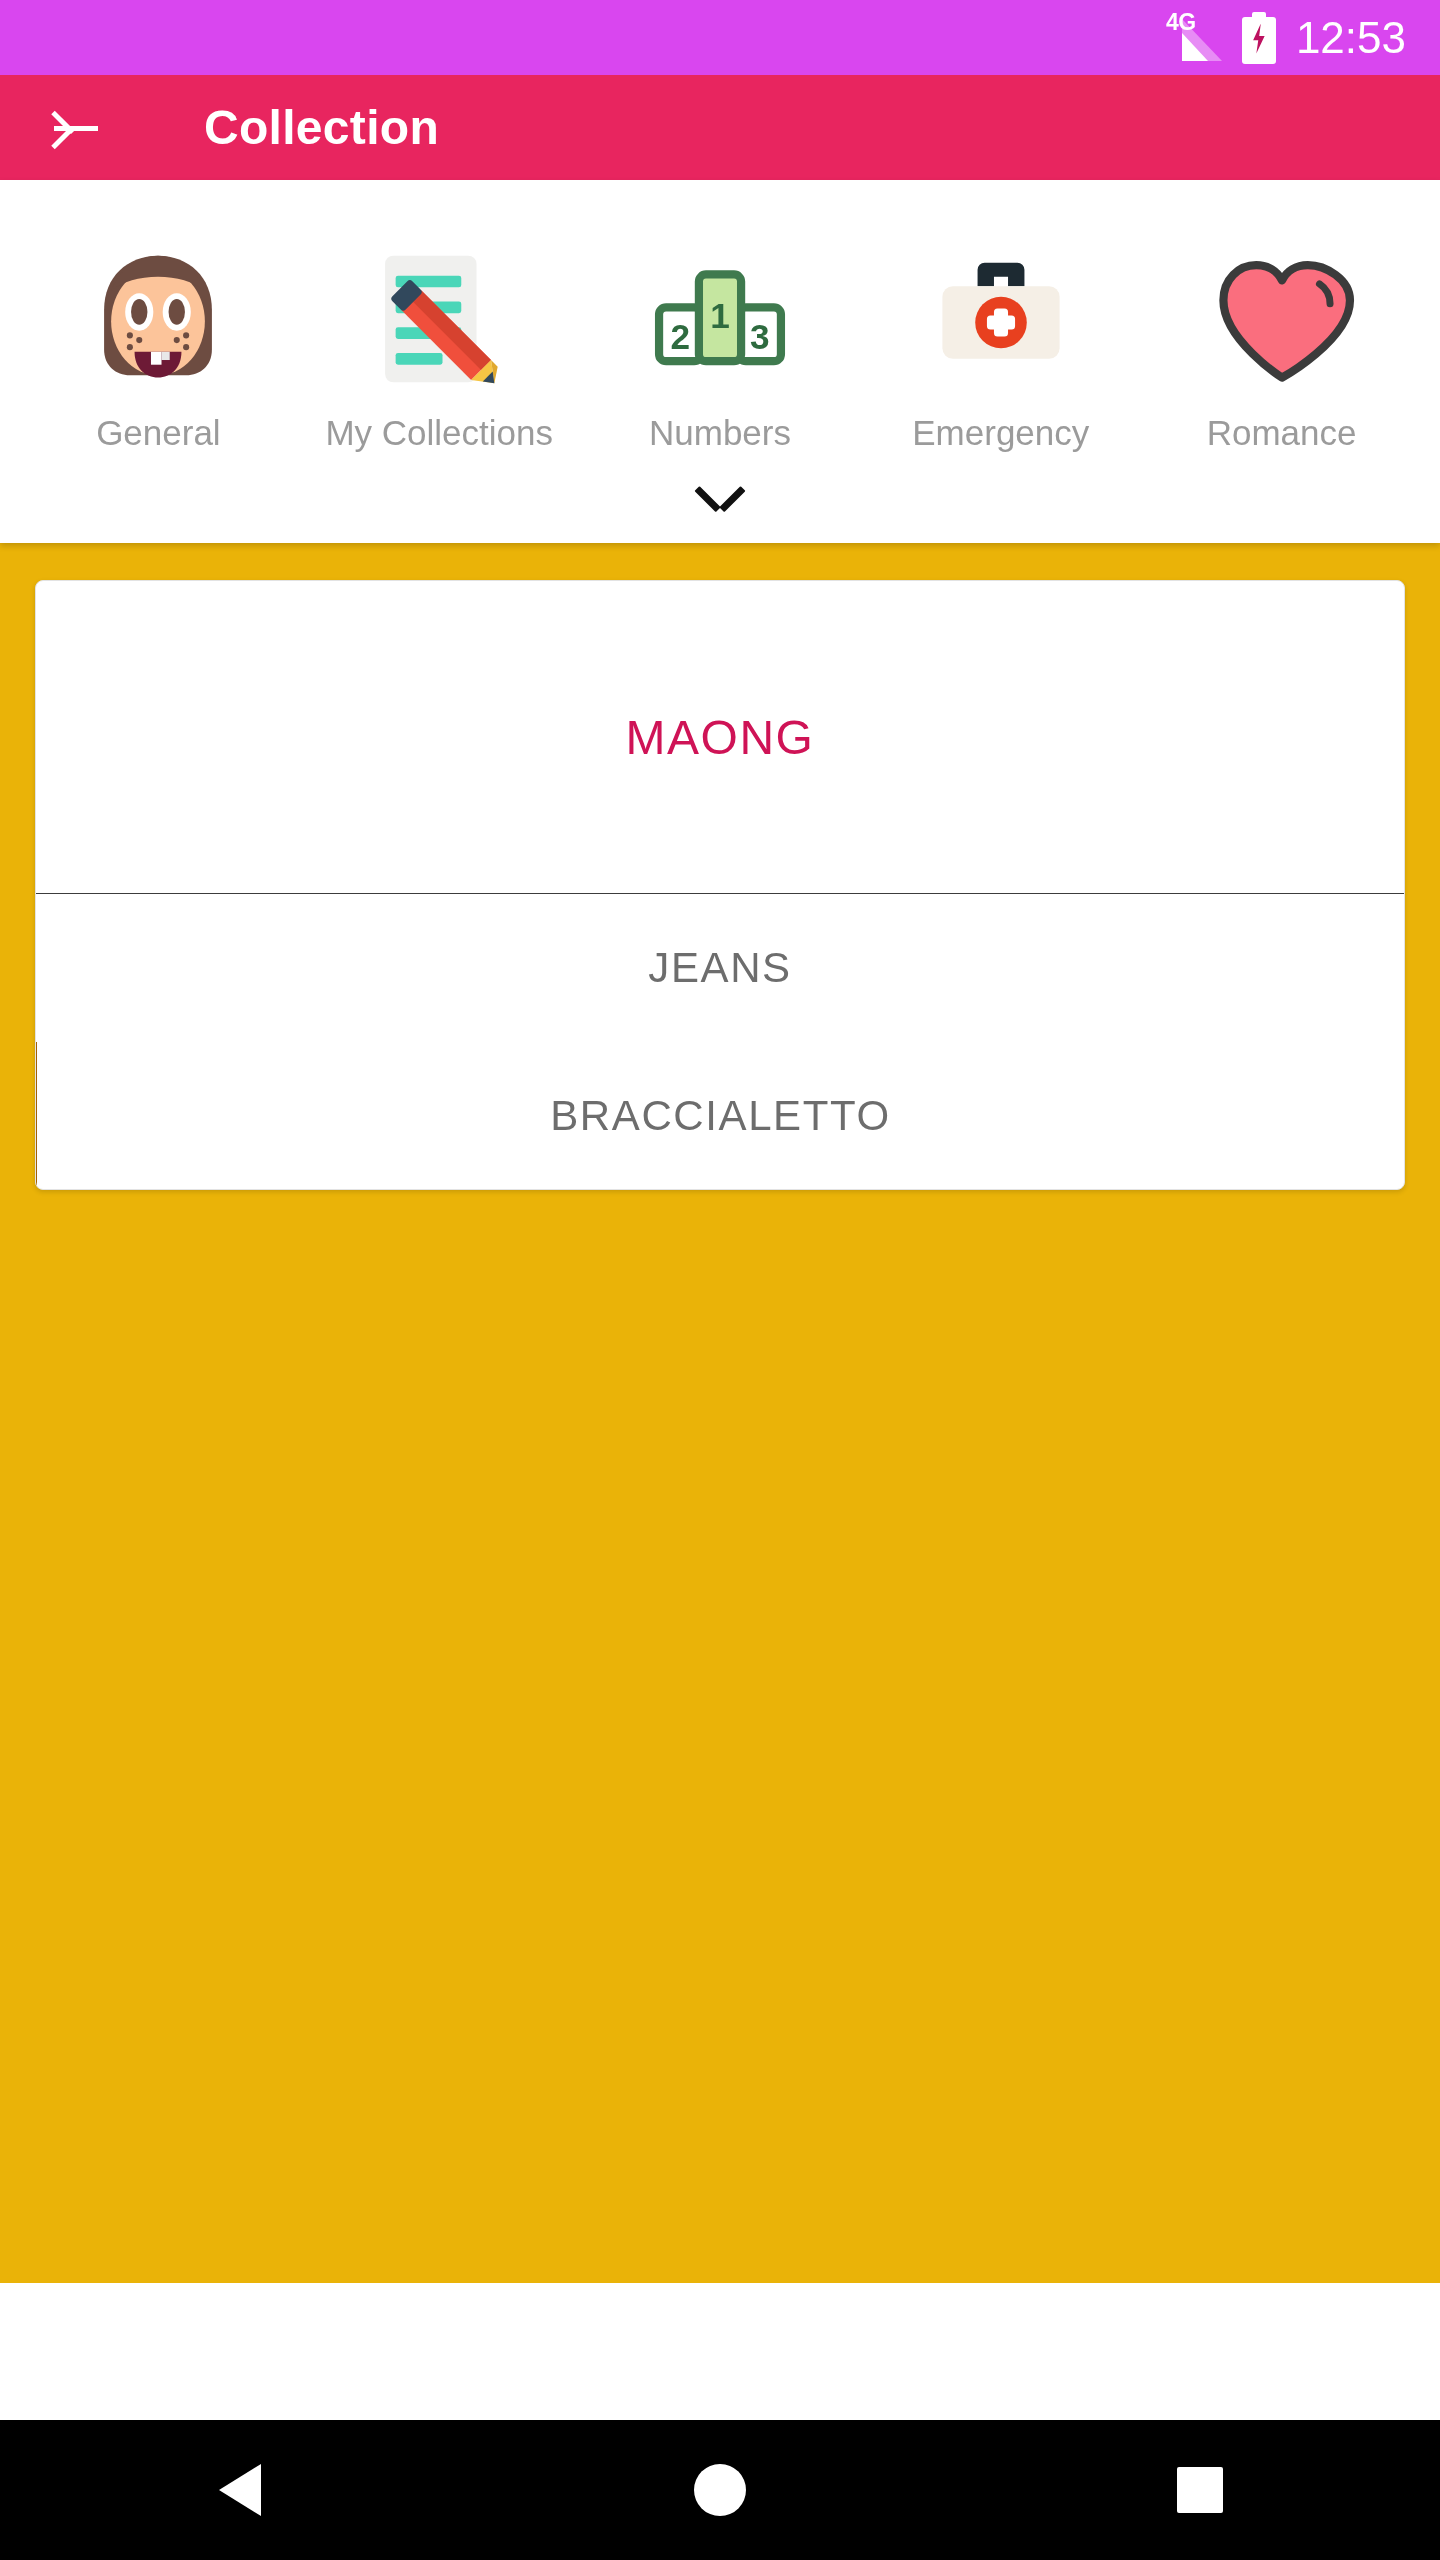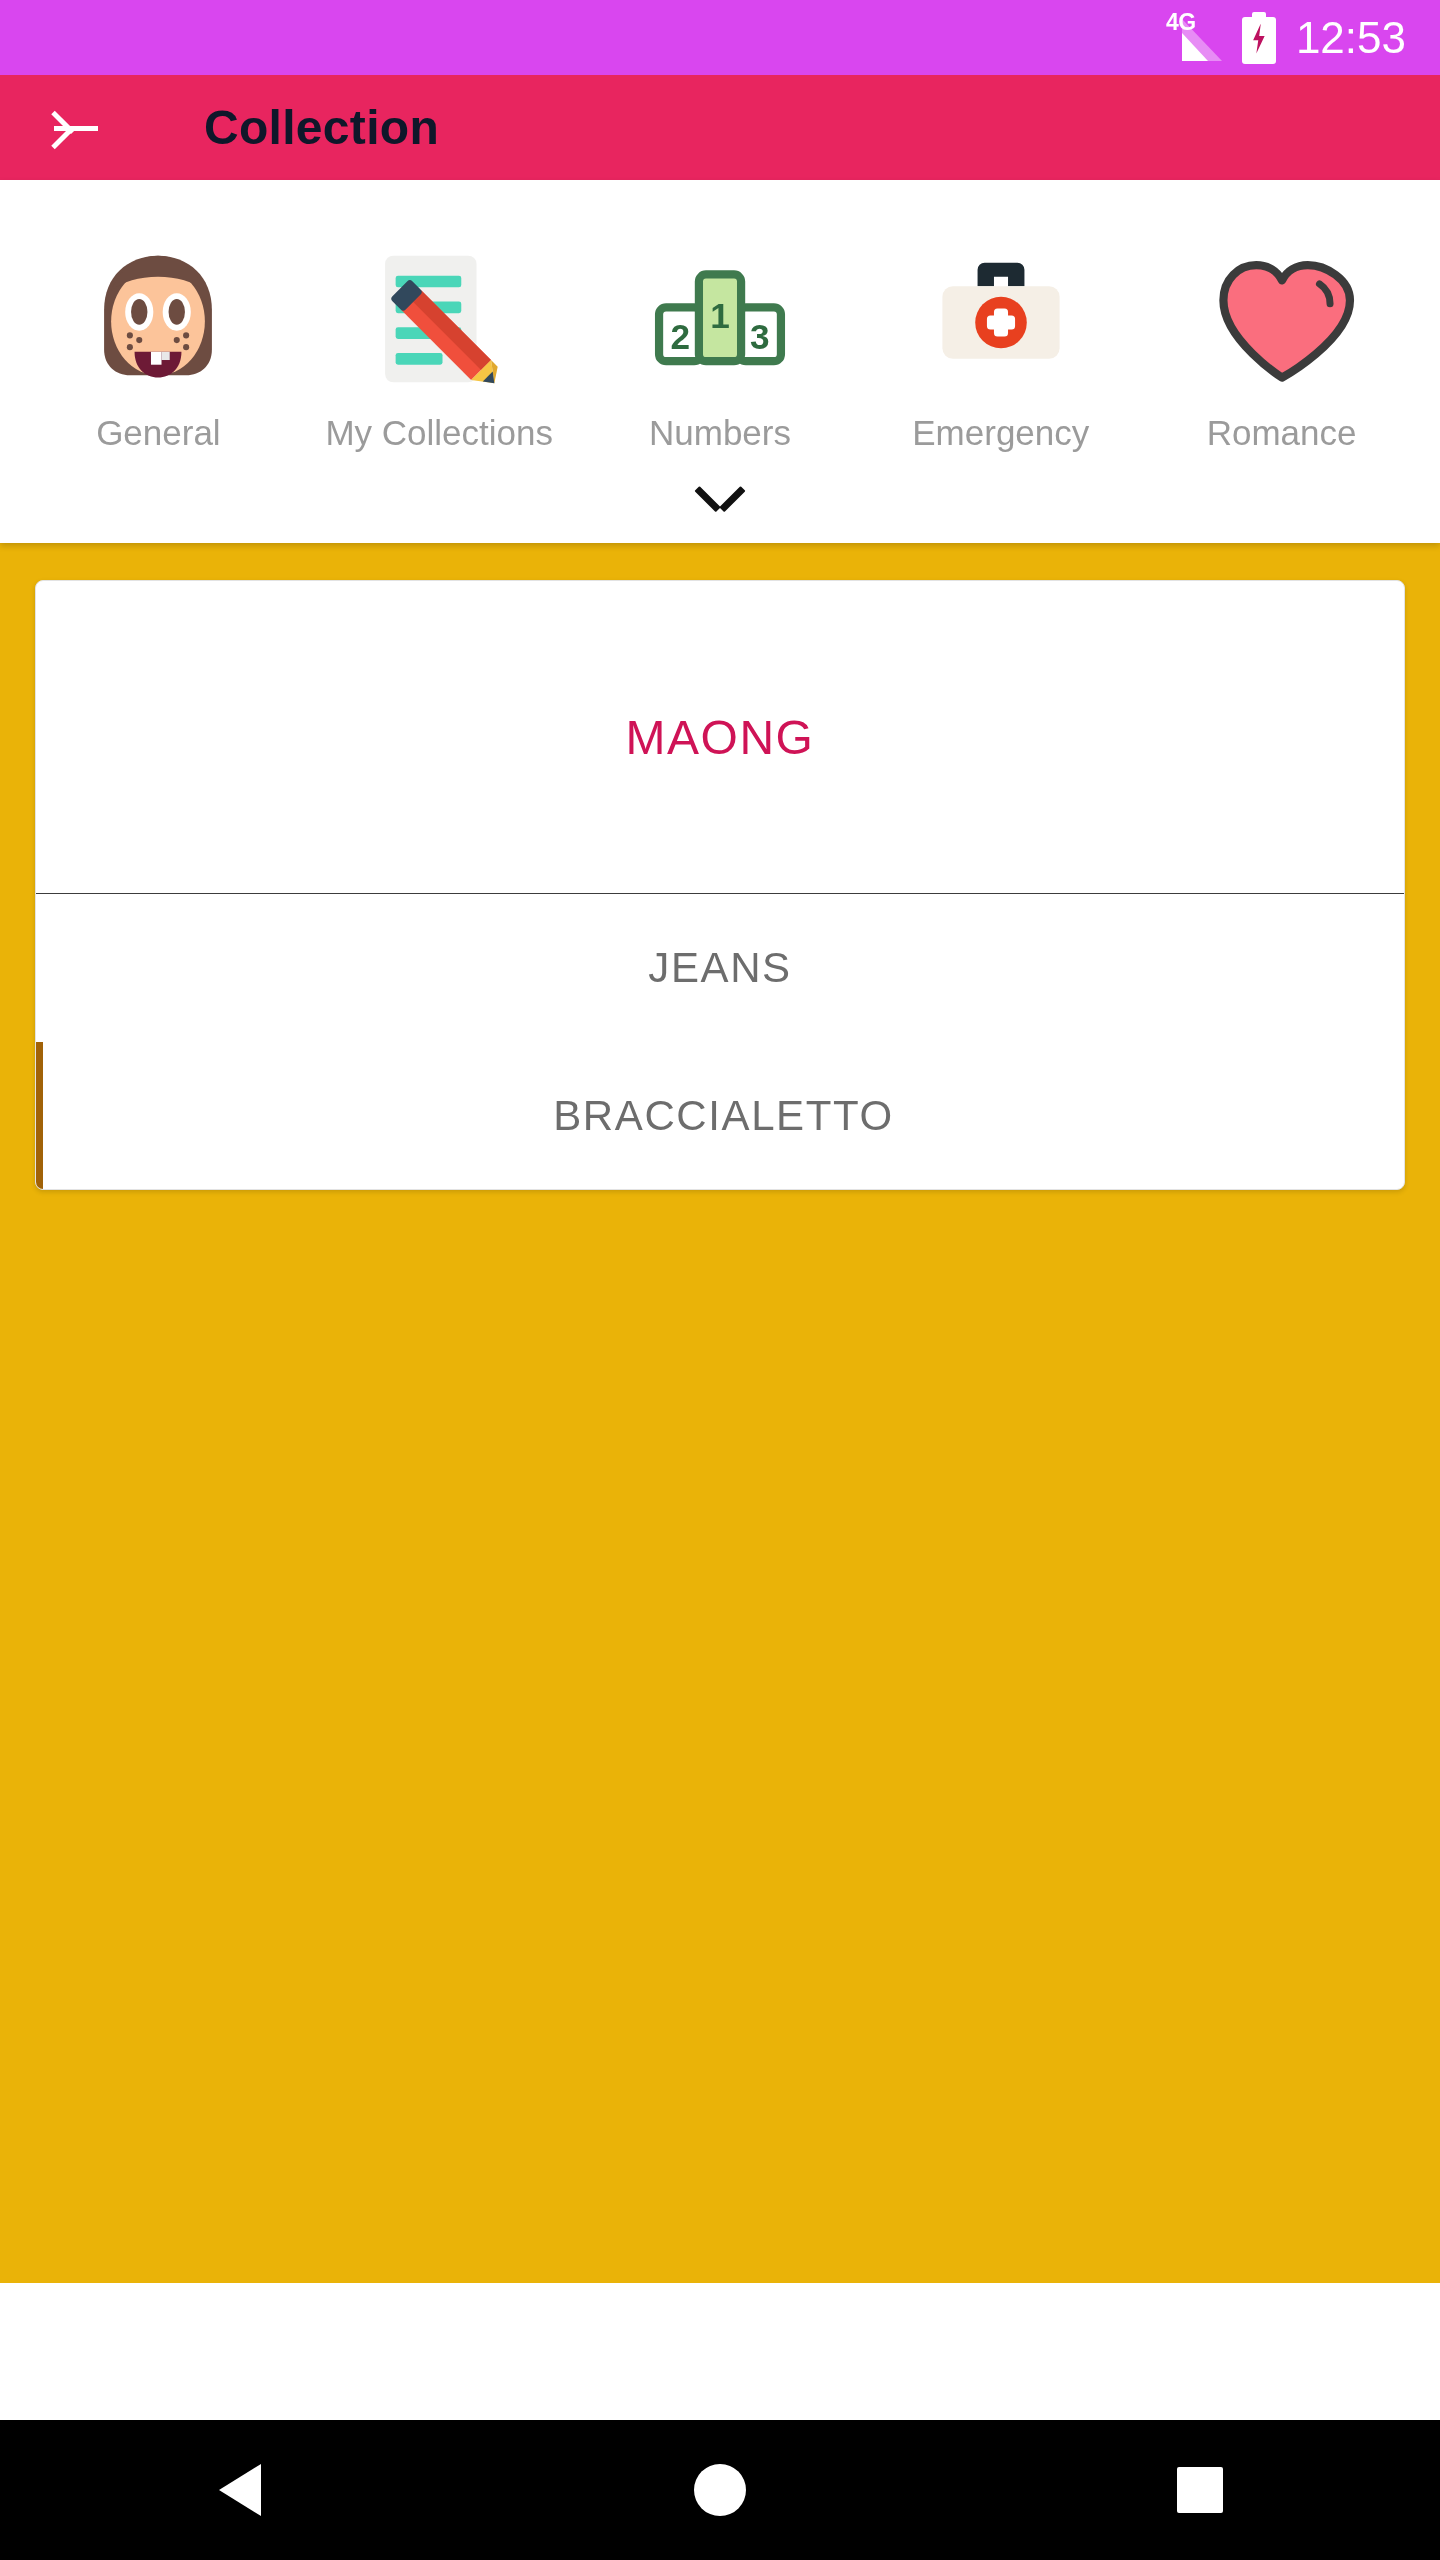--- a/index.html
+++ b/index.html
@@ -71,21 +71,21 @@
   }
   .back-arrow .hu{
     position:absolute; left:5px; top:10px; width:28px; height:5px;
     background:#fff; transform:rotate(45deg); transform-origin:left center;
   }
   .back-arrow .hd{
     position:absolute; left:5px; top:45px; width:28px; height:5px;
     background:#fff; transform:rotate(-45deg); transform-origin:left center;
   }
   .app-title{
-    color:#0f172a; font-size:48px; font-weight:bold;
+    color:#ffffff; font-size:48px; font-weight:bold;
     margin-left:100px; letter-spacing:0.3px;
   }
 
   
   .cat-panel{
     background:#ffffff;
     width:100%;
     padding-top:6px;
     box-shadow:0 3px 6px rgba(0,0,0,.17);
     position:relative; z-index:2;
@@ -148,21 +148,21 @@
     display:flex;
     border-top:1px solid #3c3c3c;
     height:296px;
     flex-direction:column;
   }
   .card-cell{
     flex:1 1 0;
     display:flex; align-items:center; justify-content:center;
     cursor:pointer;
   }
-  .card-cell + .card-cell{ border-left:7px solid #a16207; }
+  .card-cell + .card-cell{ border-left:1px solid #a16207; }
   .card-cell-text{
     color:#6d6d6d; font-size:42px; letter-spacing:1.6px;
   }
 
   
   .nav-bar{
     position:absolute; left:0; bottom:0;
     width:1440px; height:140px;
     background:#000000;
     display:flex; align-items:center; justify-content:space-around;

